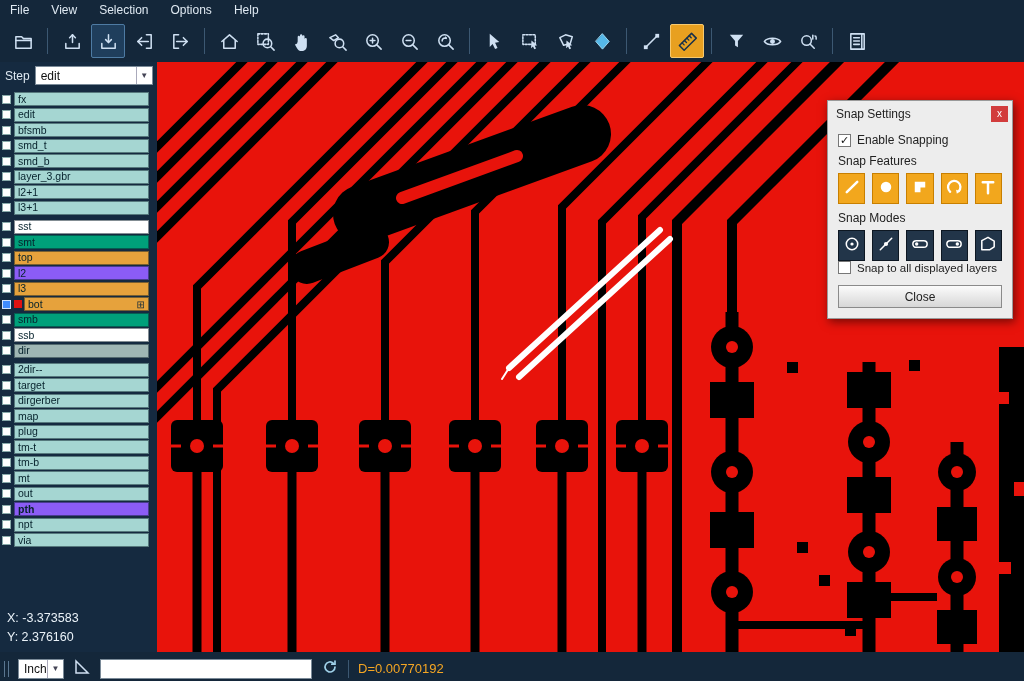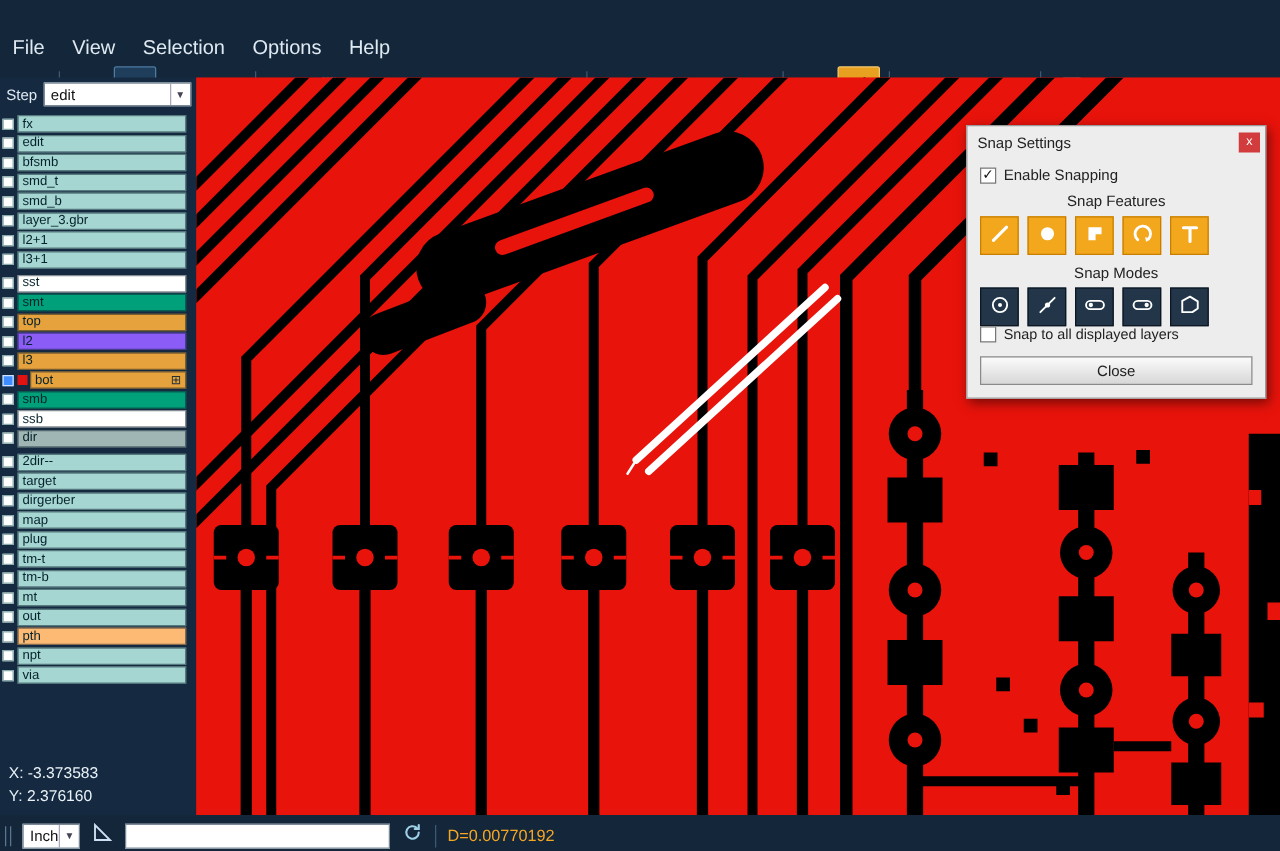--- a/index.html
+++ b/index.html
@@ -5,21 +5,21 @@
   :root{
     --bar:#14273a; --bar2:#182f46; --ink:#dfe9f2; --icon:#cfe0f2; --sep:#3c5872;
     --red:#e8130b; --orange:#e8a020;
   }
   *{margin:0;padding:0;box-sizing:border-box;}
   body{font-family:"Liberation Sans", sans-serif; background:#333;}
   .window{position:relative;width:1024px;height:681px;background:var(--bar);overflow:hidden;}
 
   
   .menubar{height:20px;display:flex;align-items:center;gap:22px;padding-left:10px;
-           color:var(--ink);font-size:16px;background:var(--bar);margin-top:29px;}
+           color:var(--ink);font-size:12px;background:var(--bar);}
   .menu-item{cursor:default;}
 
   
   .toolbar{height:42px;display:flex;align-items:center;padding:0 6px;gap:2px;background:var(--bar);}
   .tbtn{width:34px;height:34px;display:flex;align-items:center;justify-content:center;border-radius:2px;border:1px solid transparent;}
   .tbtn.hl{background:#1f3e5c;border:1px solid #4e7ba3;}
   .tbtn.active{background:var(--orange);border:1px solid #f7c96e;}
   .tsep{width:1px;height:26px;background:var(--sep);margin:0 5px;}
   .ticon{display:flex;}
 
@@ -41,23 +41,23 @@
           padding:0 3px;margin-right:8px;border:1px solid rgba(8,28,40,.5);
           font-size:10.5px;color:#06222c;line-height:13px;white-space:nowrap;overflow:hidden;}
   .lgrid{font-size:10px;color:#203038;}
   .coords{position:absolute;left:7px;bottom:5px;color:#eaf2f8;font-size:12.5px;line-height:19px;}
 
   
   .canvas{flex:1;position:relative;background:var(--red);overflow:hidden;}
   .canvas svg.pcb{position:absolute;left:0;top:0;}
 
   
-  .snap-dialog{position:absolute;top:38px;right:11px;width:240px;background:#ededed;
+  .snap-dialog{position:absolute;top:38px;right:11px;width:186px;background:#ededed;
                border:1px solid #9a9a9a;box-shadow:2px 3px 9px rgba(0,0,0,.5);
-               font-size:12px;color:#222;text-align:center;}
+               font-size:12px;color:#222;}
   .sd-title{height:25px;display:flex;align-items:center;justify-content:space-between;padding:0 4px 0 8px;}
   .sd-close{width:17px;height:16px;background:#d23c3c;color:#fff;display:flex;align-items:center;
             justify-content:center;font-size:10px;line-height:1;cursor:default;}
   .sd-body{padding:2px 10px 10px;}
   .sd-check{display:flex;align-items:center;gap:6px;margin:5px 0 7px;}
   .cb{width:13px;height:13px;background:#fff;border:1px solid #777;flex:none;
       font-size:11px;line-height:11px;text-align:center;color:#111;}
   .cb.checked::after{content:"\2713";}
   .sd-label{margin:7px 0 5px;}
   .sd-row{display:flex;gap:7px;}
@@ -452,21 +452,21 @@
             </span>
           </div>
           <div class="layer-row">
             <span class="lcheck"></span>
             <span class="llabel" style="background: rgb(165, 214, 210);">
               <span class="ltext">out</span>
             </span>
           </div>
           <div class="layer-row">
             <span class="lcheck"></span>
-            <span class="llabel" style="background: #fdba74;">
+            <span class="llabel" style="background: #8b5cf6; font-weight: bold;">
               <span class="ltext">pth</span>
             </span>
           </div>
           <div class="layer-row">
             <span class="lcheck"></span>
             <span class="llabel" style="background: rgb(165, 214, 210);">
               <span class="ltext">npt</span>
             </span>
           </div>
           <div class="layer-row">

